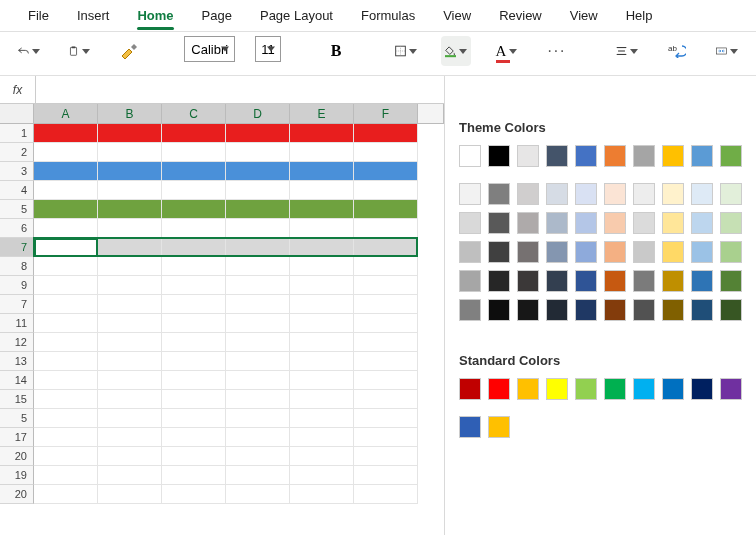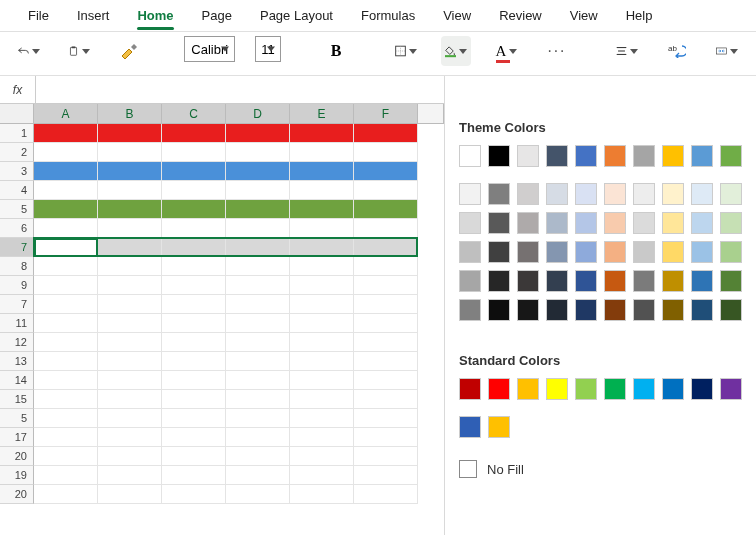--- a/index.html
+++ b/index.html
@@ -441,17 +441,13 @@
       <div class="swatch" style="background: rgb(0, 176, 80);"></div>
       <div class="swatch" style="background: rgb(0, 176, 240);"></div>
       <div class="swatch" style="background: rgb(0, 112, 192);"></div>
       <div class="swatch" style="background: rgb(0, 32, 96);"></div>
       <div class="swatch" style="background: rgb(112, 48, 160);"></div>
     </div>
   <div class="recent-row" id="recent-row">
       <div class="swatch" style="background: rgb(47, 95, 181);"></div>
       <div class="swatch" style="background: rgb(255, 192, 0);"></div>
     </div>
-  <div class="nofill-row">
-    <div class="nofill-sw"></div>
-    <span>No Fill</span>
-  </div>
 </div>
 
 </body></html>

